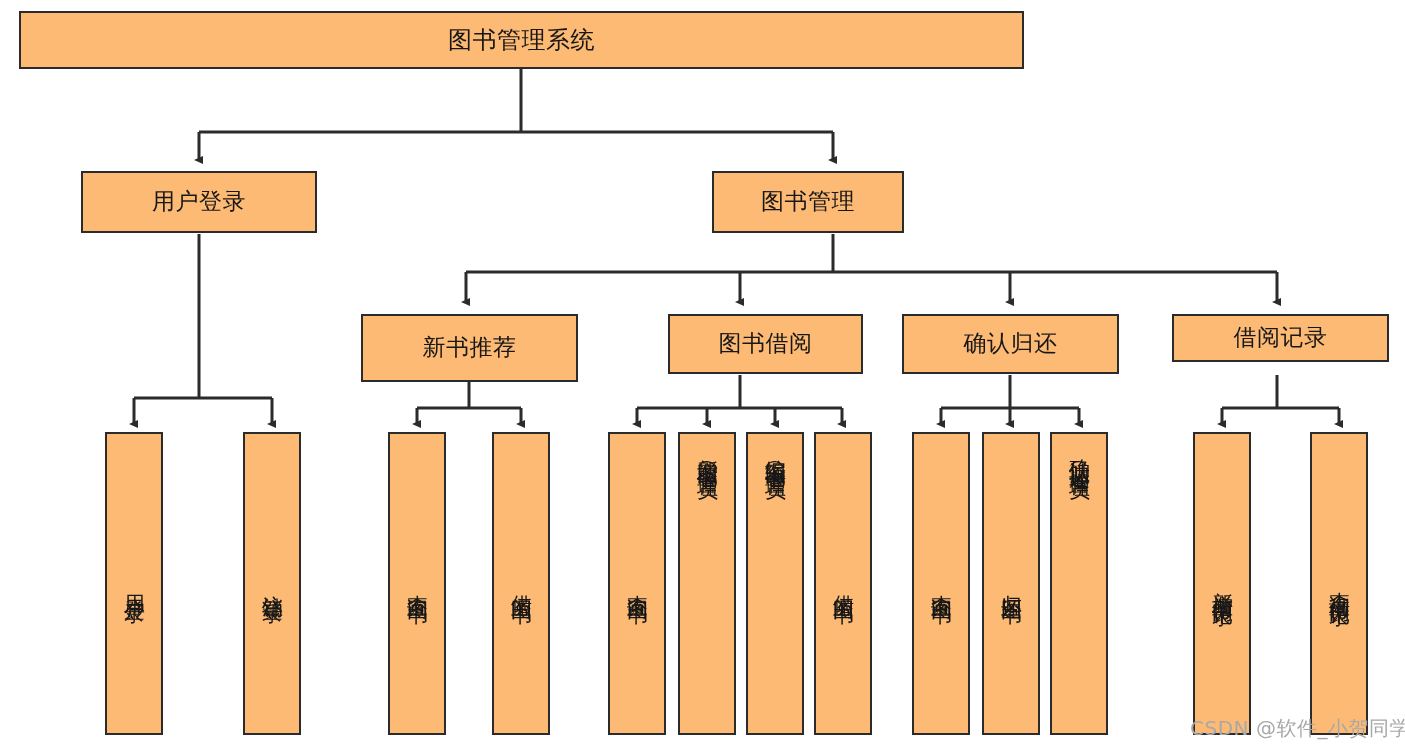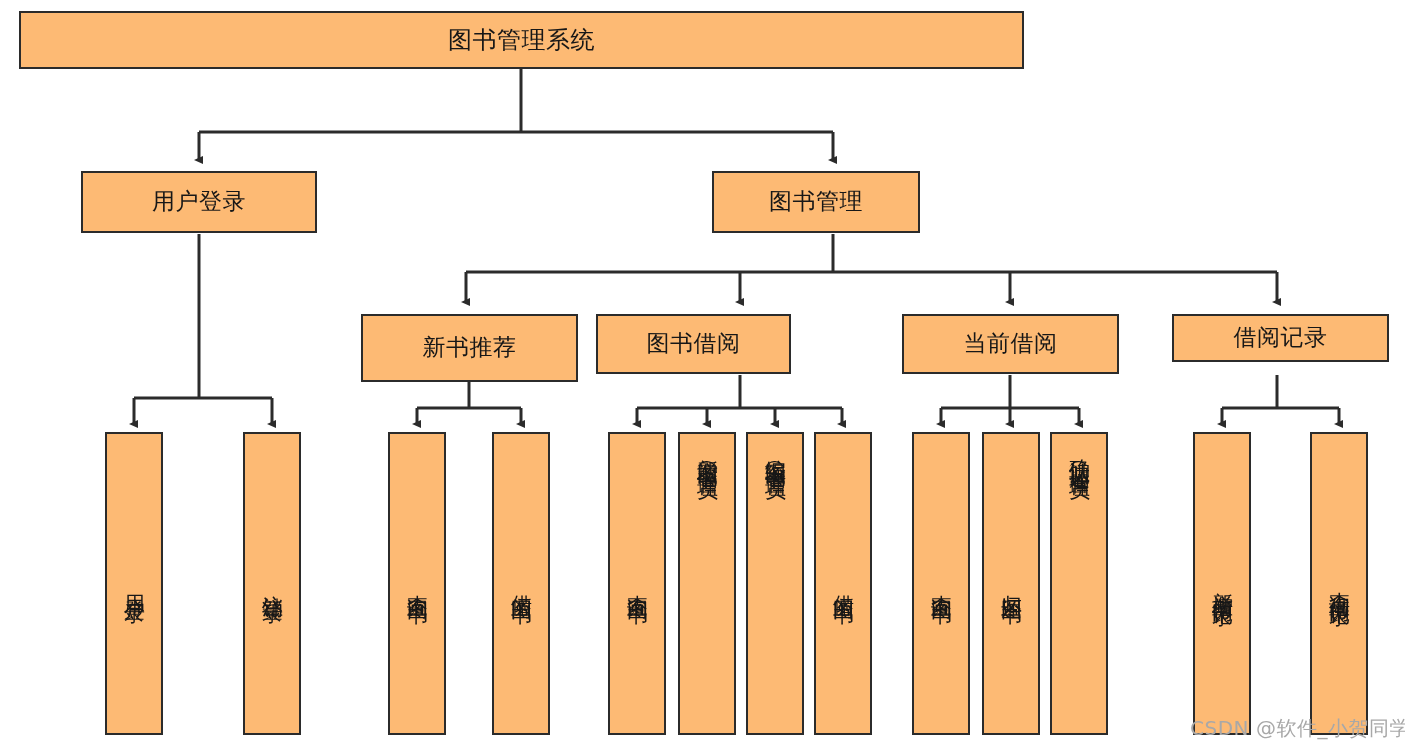--- a/index.html
+++ b/index.html
@@ -133,34 +133,34 @@
   </svg>
 
   <div class="node horiz root" style="left:19px; top:11px; width:1005px; height:58px;">
     <span class="lbl">图书管理系统</span>
   </div>
 
   <div class="node horiz" style="left:81px; top:171px; width:236px; height:62px;">
     <span class="lbl">用户登录</span>
   </div>
 
-  <div class="node horiz" style="left:712px; top:171px; width:208px; height:62px;">
+  <div class="node horiz" style="left:712px; top:171px; width:192px; height:62px;">
     <span class="lbl">图书管理</span>
   </div>
 
   <div class="node horiz" style="left:361px; top:314px; width:217px; height:68px;">
     <span class="lbl">新书推荐</span>
   </div>
 
-  <div class="node horiz" style="left:596px; top:314px; width:195px; height:60px;">
+  <div class="node horiz" style="left:668px; top:314px; width:195px; height:60px;">
     <span class="lbl">图书借阅</span>
   </div>
 
   <div class="node horiz" style="left:902px; top:314px; width:217px; height:60px;">
-    <span class="lbl">当前借阅</span>
+    <span class="lbl">确认归还</span>
   </div>
 
   <div class="node horiz" style="left:1172px; top:314px; width:217px; height:48px;">
     <span class="lbl">借阅记录</span>
   </div>
 
   <div class="node leaf centered" style="left:105px; top:432px; width:58px; height:303px;">
     <span class="lbl">用户登录</span>
   </div>
 

